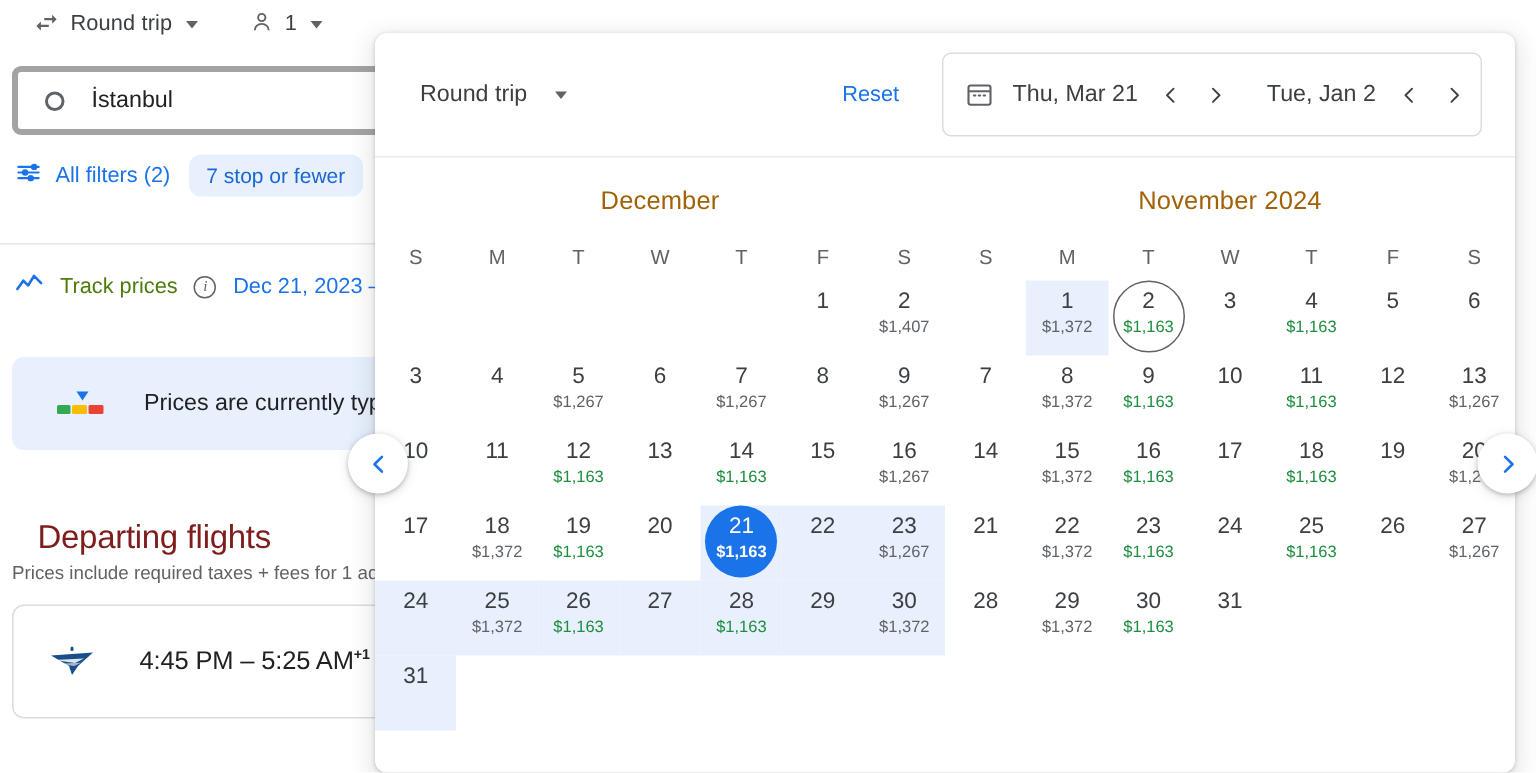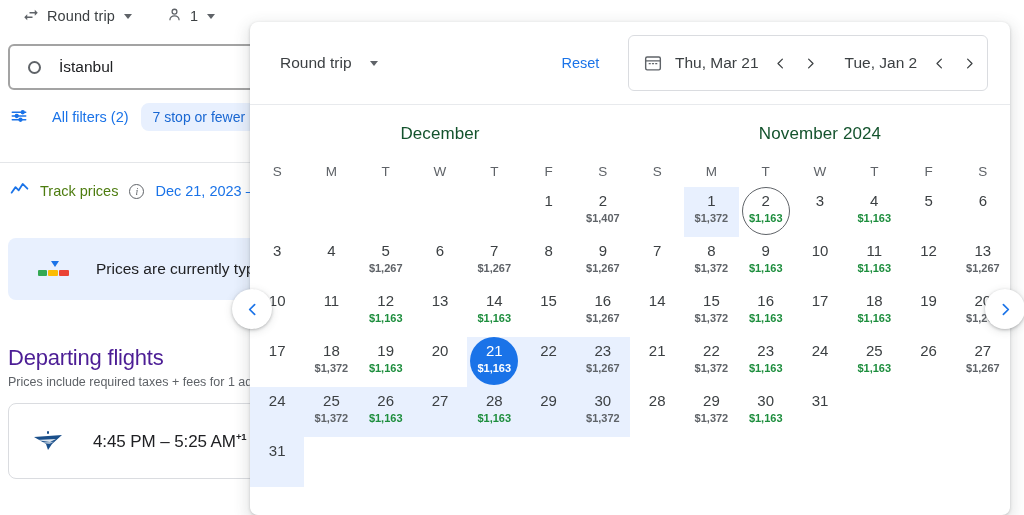--- a/index.html
+++ b/index.html
@@ -24,31 +24,31 @@
   .tb-item { display:flex; align-items:center; gap:7px; padding:4px 8px; border-radius:4px; }
   .tb-label { font-size:14.5px; color:#3c4043; letter-spacing:.1px; }
   .caret {
     width:0;height:0;border-left:4.5px solid transparent;border-right:4.5px solid transparent;
     border-top:5px solid #5f6368; margin-left:2px;
   }
   .icon-swap, .icon-person { display:inline-block; }
 
   .origin-box {
     position:absolute; left:8px; top:44px; width:420px; height:46px;
-    border:2px solid #a3a3a3; border-radius:6px; background:#fff;
+    border:4px solid #a3a3a3; border-radius:6px; background:#fff;
     display:flex; align-items:center; padding-left:18px; gap:18px;
   }
   .origin-ring { width:13px;height:13px;border:2px solid #5f6368;border-radius:50%; }
   .origin-text { font-size:15.5px; color:#202124; }
 
   .filters-row {
     position:absolute; left:10px; top:103px; height:28px;
     display:flex; align-items:center; gap:12px;
   }
-  .filter-link { display:flex; align-items:center; gap:24px; color:#1a73e8; font-size:14.5px; font-weight:500; }
+  .filter-link { display:flex; align-items:center; gap:9px; color:#1a73e8; font-size:14.5px; font-weight:500; }
   .chip {
     background:#e8f0fe; color:#1967d2; border-radius:8px;
     padding:6px 12px; font-size:14px; font-weight:500; white-space:nowrap;
   }
 
   .hr-line { position:absolute; left:0; top:162px; width:250px; height:1px; background:#e4e6e9; }
 
   .track-row {
     position:absolute; left:10px; top:178px; height:26px;
     display:flex; align-items:center; gap:11px; font-size:14.5px; color:#202124;
@@ -68,21 +68,21 @@
   }
   .price-gauge { position:relative; width:32px; height:16px; }
   .gauge-seg { position:absolute; bottom:1px; height:6px; border-radius:1px; }
   .gauge-marker {
     position:absolute; top:0; left:13px;
     width:0;height:0;border-left:4px solid transparent;border-right:4px solid transparent;
     border-top:6px solid #1a73e8;
   }
   .price-banner-text { font-size:15.5px; color:#202124; white-space:nowrap; }
 
-  .dep-title { position:absolute; left:8px; top:345px; font-size:22px; font-weight:500; color:#4c1d95; letter-spacing:-.2px;}
+  .dep-title { position:absolute; left:25px; top:345px; font-size:22px; font-weight:500; color:#7f1d1d; letter-spacing:-.2px;}
   .dep-sub { position:absolute; left:8px; top:375px; font-size:12.5px; color:#5f6368; white-space:nowrap; }
 
   .flight-card {
     position:absolute; left:8px; top:403px; width:430px; height:76px;
     border:1px solid #dadce0; border-radius:8px; background:#fff;
     display:flex; align-items:center; padding-left:22px; gap:26px;
   }
   .airline-logo { width:36px; height:34px; display:flex; align-items:center; justify-content:center; }
   .flight-times { font-size:17px; color:#202124; font-weight:500; letter-spacing:-.1px;}
   .flight-times sup { font-size:9.5px; font-weight:600; vertical-align:super; }
@@ -109,42 +109,42 @@
   }
   .cal-glyph { width:20px; height:20px; margin-right:12px; flex:0 0 auto; }
   .date-txt { font-size:15.5px; color:#3c4043; white-space:nowrap; }
   .nav-chevs { display:flex; align-items:center; gap:10px; margin-left:12px; }
   .chev { width:20px;height:20px; display:flex;align-items:center;justify-content:center; color:#3c4043;}
   .vdiv { width:1px; height:30px; background:#dadce0; margin:0 12px; }
 
   .cal-body { display:flex; padding-top:10px; }
   .month { width:380px; }
   .month-title {
-    text-align:center; font-size:17px; color:#14532d; font-weight:400;
+    text-align:center; font-size:17px; color:#a16207; font-weight:400;
     padding-top:9px; padding-bottom:4px; letter-spacing:.1px;
   }
   .dow-row { display:grid; grid-template-columns:repeat(7,1fr); margin-top:16px; }
   .dow { text-align:center; font-size:13.5px; color:#5f6368; }
   .weeks { margin-top:8px; }
   .week { display:grid; grid-template-columns:repeat(7,1fr); position:relative; }
   .cell {
     height:50px; position:relative;
     display:flex; flex-direction:column; align-items:center; justify-content:flex-start;
     padding-top:4px;
   }
   .cell.in-range::before {
     content:""; position:absolute; left:0; right:0; top:0; bottom:0;
     background:#e8f0fe;
   }
   .daynum {
     position:relative; z-index:2; font-size:15px; color:#3c4043; line-height:19px;
   }
   .dayprice {
     position:relative; z-index:2; font-size:11px; line-height:14px; margin-top:1px;
-    color:#5f6368; font-weight:700;
+    color:#5f6368; font-weight:400;
   }
   .dayprice.cheap { color:#1e8e3e; }
   .cell.selected .pill {
     position:absolute; z-index:1; width:48px; height:48px; border-radius:50%;
     background:#1a73e8; top:0px; left:50%; transform:translateX(-50%);
   }
   .cell.selected .daynum { color:#fff; font-weight:500; }
   .cell.selected .dayprice { color:#fff; font-weight:600; }
   .cell.outlined .ring {
     position:absolute; z-index:1; width:48px; height:48px; border-radius:50%;

